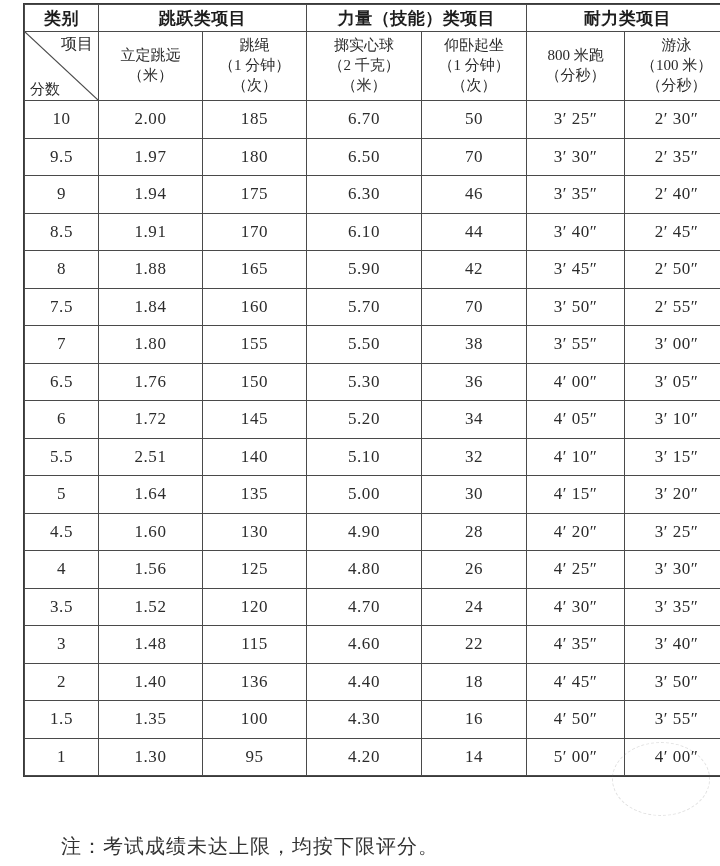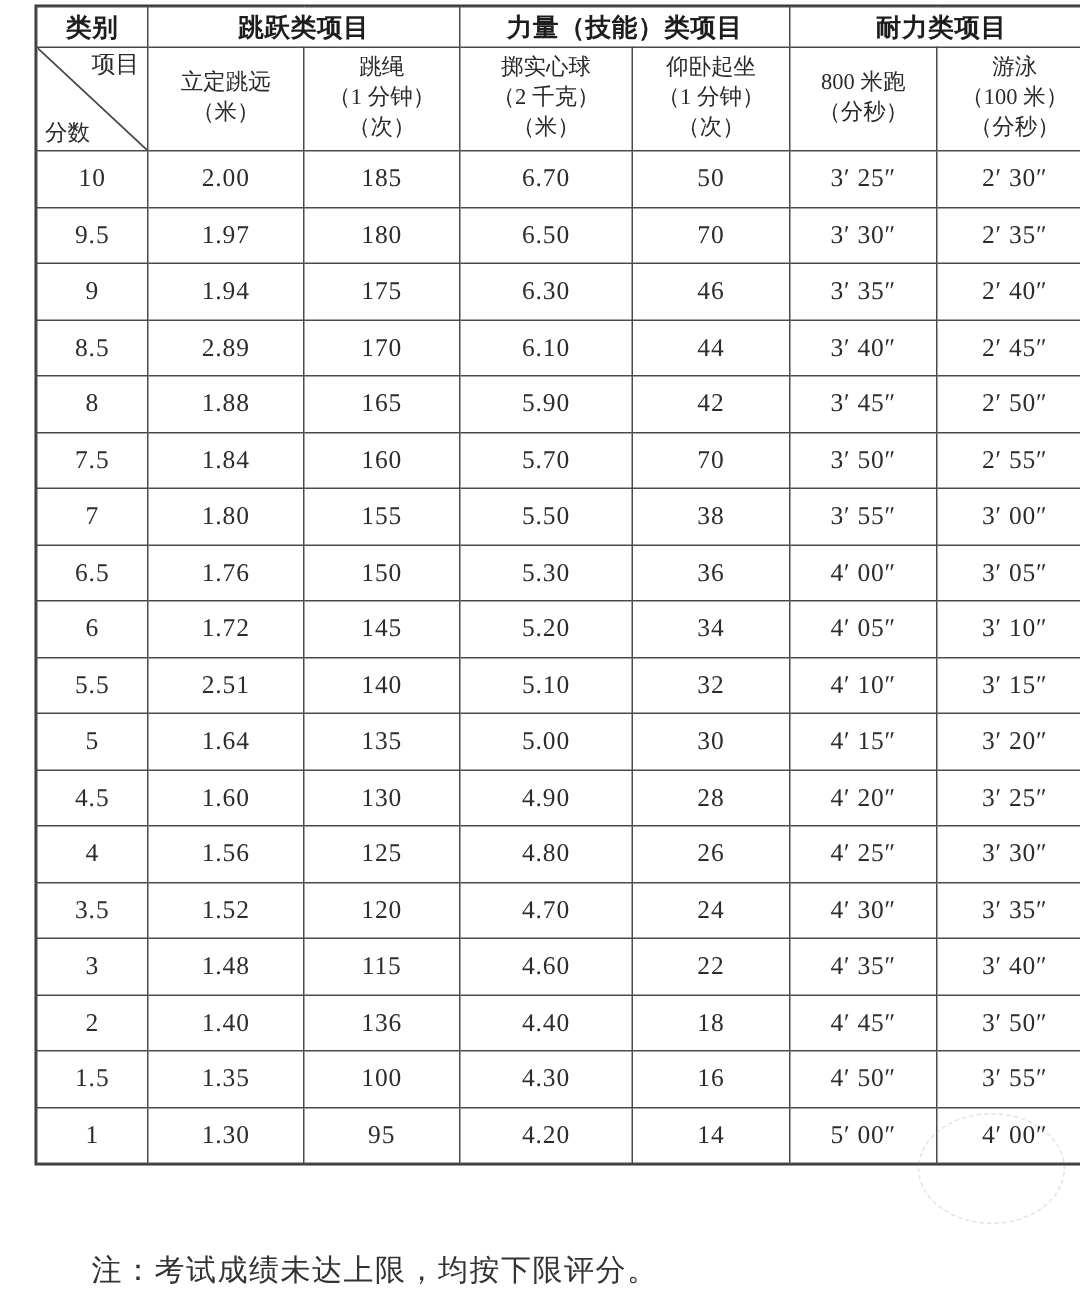--- a/index.html
+++ b/index.html
@@ -253,21 +253,21 @@
           <td>9</td>
           <td>1.94</td>
           <td>175</td>
           <td>6.30</td>
           <td>46</td>
           <td class="time-cell">3′ 35″</td>
           <td class="time-cell">2′ 40″</td>
         </tr>
         <tr class="data-row">
           <td>8.5</td>
-          <td>2.89</td>
+          <td>1.91</td>
           <td>170</td>
           <td>6.10</td>
           <td>44</td>
           <td class="time-cell">3′ 40″</td>
           <td class="time-cell">2′ 45″</td>
         </tr>
         <tr class="data-row">
           <td>8</td>
           <td>1.88</td>
           <td>165</td>

